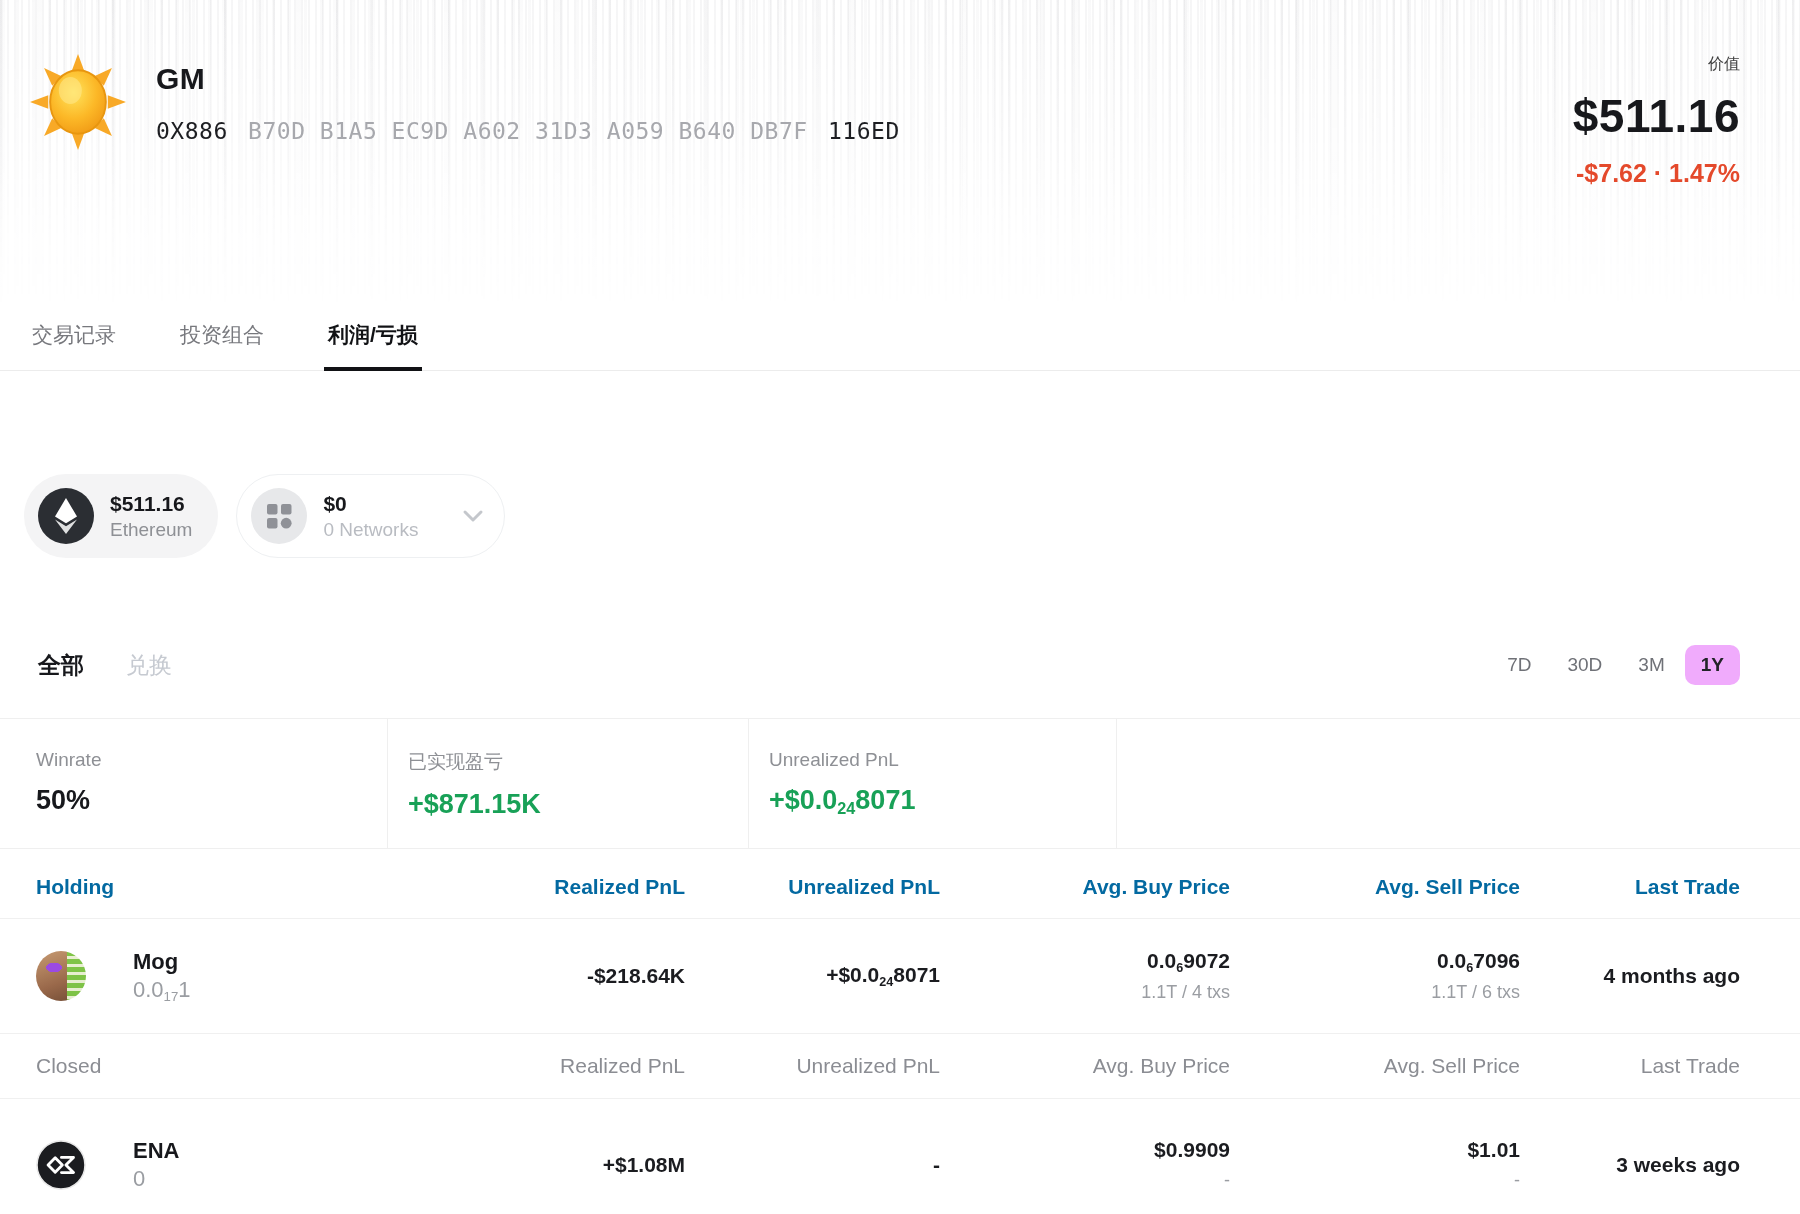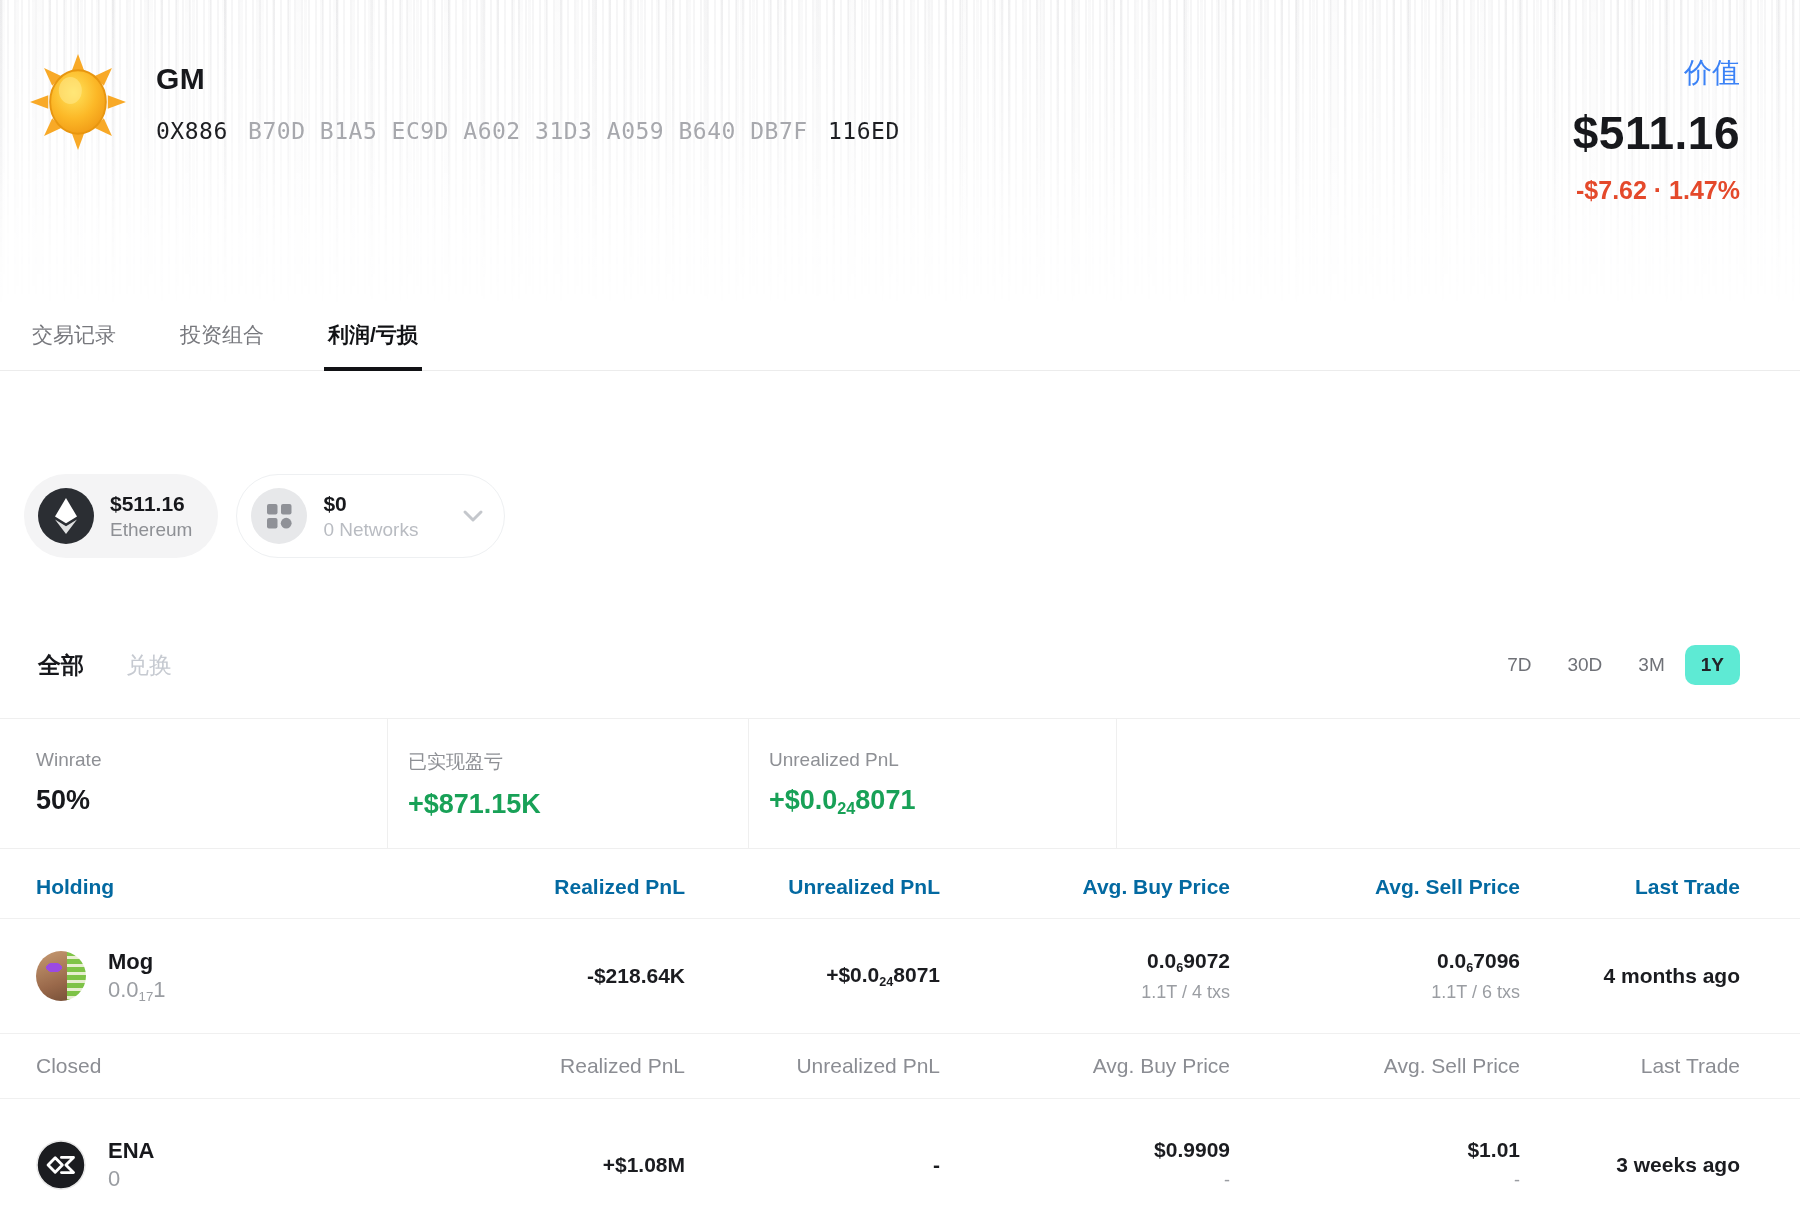--- a/index.html
+++ b/index.html
@@ -18,21 +18,21 @@
      mask-image: linear-gradient(180deg, rgba(0,0,0,.95) 0%, rgba(0,0,0,.55) 45%, rgba(0,0,0,.18) 75%, transparent 100%);
   }
   .banner-left { display: flex; gap: 30px; position: relative; }
   .avatar { width: 96px; height: 100px; flex: 0 0 auto; }
   .id-block { padding-top: 10px; }
   .wallet-name { font-size: 30px; font-weight: 700; letter-spacing: .5px; }
   .wallet-address { margin-top: 22px; font-family: "DejaVu Sans Mono", "Liberation Mono", monospace;
                     font-size: 23px; color: #1d1e22; letter-spacing: .5px; cursor: pointer; }
   .addr-mid { color: #a7a8ad; margin: 0 6px; }
   .banner-right { text-align: right; position: relative; padding-top: 2px; }
-  .value-label { font-size: 28px; color: #3b82f6; }
+  .value-label { font-size: 16px; color: #404040; }
   .value { font-size: 46px; font-weight: 700; margin-top: 14px; letter-spacing: .5px; }
   .change { font-size: 25px; font-weight: 600; color: #e4492b; margin-top: 16px; }
 
   
   .tabbar { display: flex; gap: 56px; padding: 0 0 0 28px; border-bottom: 1px solid #ececec;
             height: 61px; align-items: flex-end; }
   .tab { font-size: 21px; font-weight: 500; color: #77787d; padding: 0 4px 18px; cursor: pointer;
          border-bottom: 4px solid transparent; margin-bottom: -1px; }
   .tab.active { color: #111215; font-weight: 700; border-bottom-color: #111215; margin-top: 30px; }
 
@@ -50,21 +50,21 @@
   .chevron { margin-left: 28px; display: flex; align-items: center; }
 
   
   .filter-row { display: flex; justify-content: space-between; align-items: center;
                 margin: 82px 60px 0 38px; height: 50px; }
   .cats { display: flex; gap: 42px; align-items: baseline; }
   .cat { font-size: 23px; font-weight: 700; cursor: pointer; }
   .cat.inactive { color: #c6cad1; font-weight: 400; }
   .ranges { display: flex; gap: 4px; align-items: center; }
   .range { font-size: 19px; color: #6f7177; padding: 9px 16px; border-radius: 10px; cursor: pointer; }
-  .range.active { background: #5eead4; color: #222428; font-weight: 600; }
+  .range.active { background: #f0abfc; color: #222428; font-weight: 600; }
 
   
   .stats { display: flex; margin-top: 28px; border-top: 1px solid #efefef; border-bottom: 1px solid #efefef; }
   .stat { padding: 30px 0 28px 20px; border-left: 1px solid #efefef; }
   .stat:first-child { border-left: none; padding-left: 36px; width: 387px; }
   .stat:nth-child(2) { width: 361px; }
   .stat:nth-child(3) { width: 368px; }
   .stat.empty { flex: 1; }
   .stat-label { font-size: 19px; color: #8e9095; }
   .stat-value { font-size: 27px; font-weight: 700; margin-top: 14px; }
@@ -91,21 +91,21 @@
   .token-avatar { width: 50px; height: 50px; border-radius: 50%; flex: 0 0 auto; position: relative; overflow: hidden; }
   .token-avatar.mog {
      background:
        radial-gradient(ellipse 13px 8px at 36% 33%, #9b4ae3 60%, rgba(155,74,227,0) 62%),
        repeating-linear-gradient(180deg, rgba(125,200,70,.95) 0 5px, rgba(235,245,215,.95) 5px 8px),
        linear-gradient(160deg, #c79b72 0%, #99684a 60%, #6e4a33 100%);
      background-size: 100% 100%, 38% 100%, 100% 100%;
      background-position: 0 0, 100% 0, 0 0;
      background-repeat: no-repeat;
   }
-  .token-meta { display: flex; flex-direction: column; gap: 2px; }
+  .token-meta { display: flex; flex-direction: column; gap: 2px; margin-left: 25px; }
   .token-name { font-size: 22px; font-weight: 700; color: #17181c; }
   .token-amount { font-size: 22px; font-weight: 400; color: #9a9da2; }
   .cell-main { font-size: 21px; font-weight: 600; color: #1b1c20; }
   .cell-sub { font-size: 18px; font-weight: 400; color: #9a9da2; margin-top: 8px; }
   .section-head { height: 65px; align-items: center; border-top: 1px solid #f0f0f0; }
   .section-head .c { font-size: 21px; color: #8b8d93; font-weight: 400; }
 </style>
 </head>
 <body>
 

